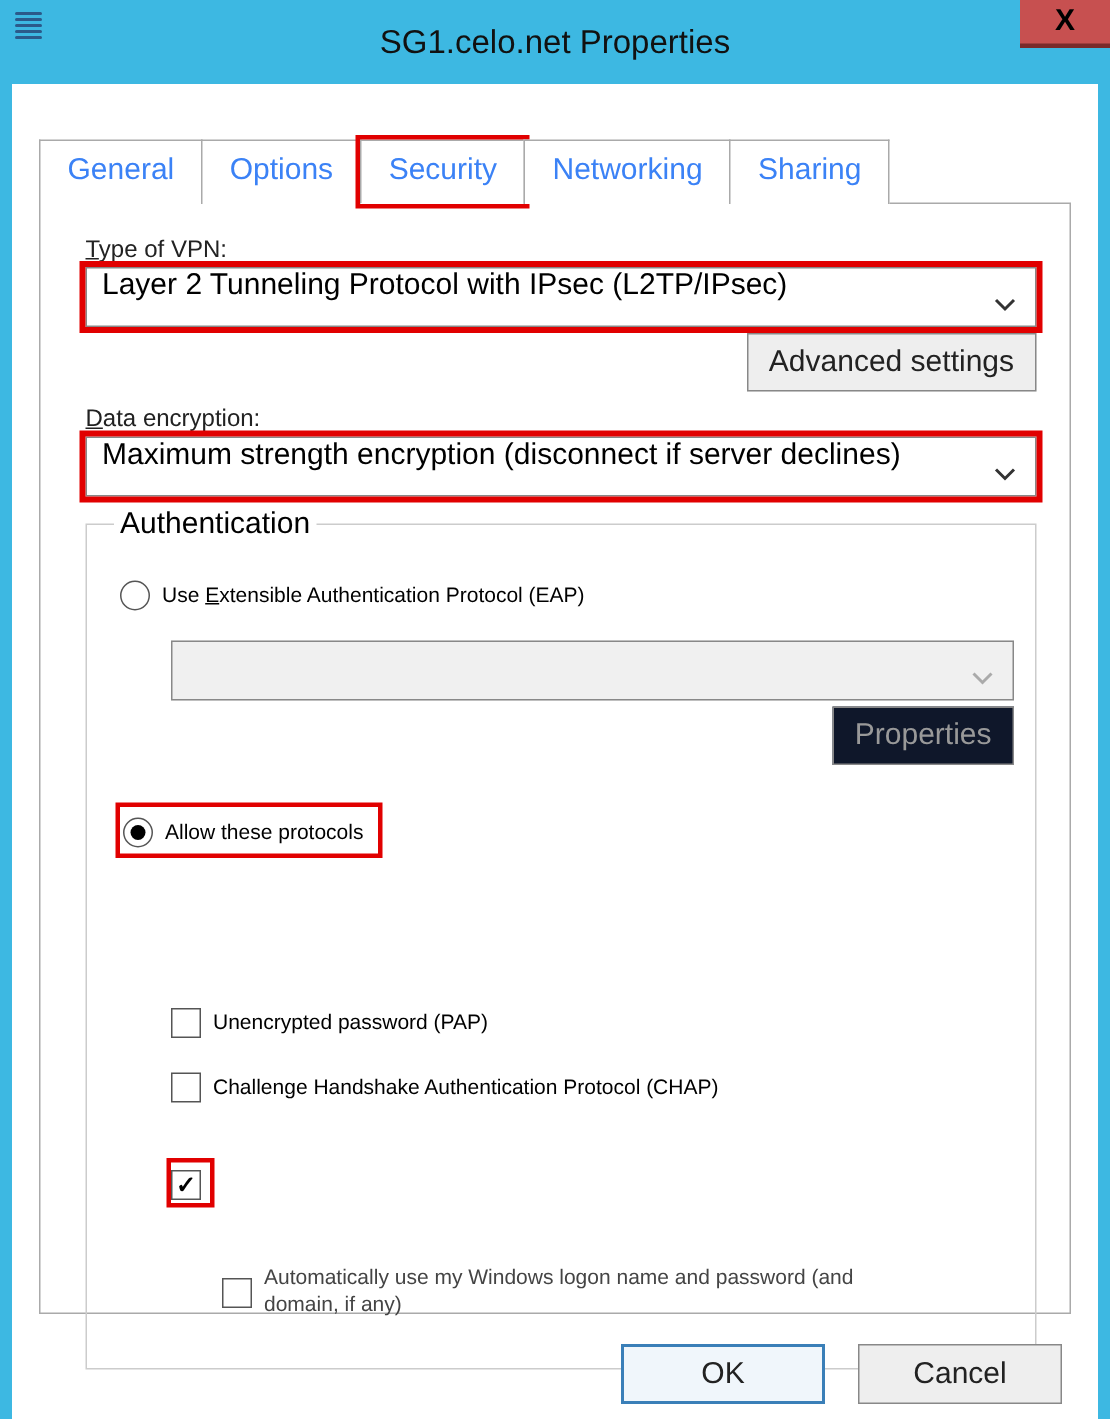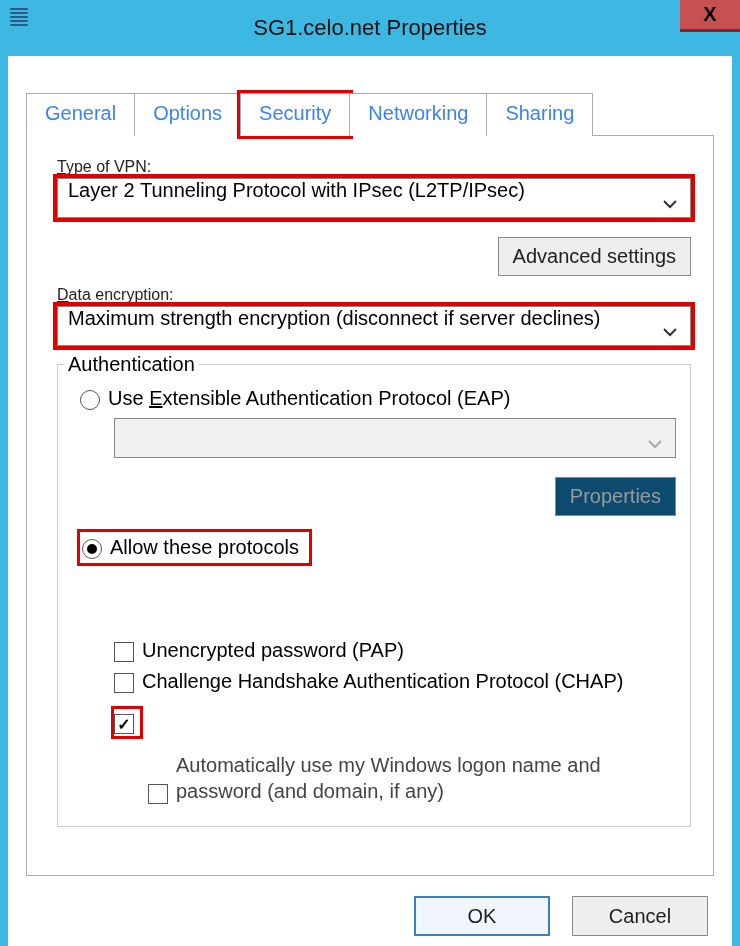--- a/index.html
+++ b/index.html
@@ -20,27 +20,27 @@
 .panel { border: 1px solid #aaa; border-top: none; padding: 22px 22px 14px 30px; height: 740px; }
 
 .label { font-size: 16px; color: #222; margin-bottom: 2px; }
 .underline { text-decoration: underline; }
 
 .combo { width: 100%; height: 40px; border: 1px solid #888; display: flex; align-items: flex-start; padding: 0 10px; font-size: 20px; position: relative; background: #fff; }
 .combo .chev { position: absolute; right: 12px; top: 12px; }
 .combo.disabled { background: #f0f0f0; color: #999; }
 
 .btn { border: 1px solid #888; background: #eee; padding: 7px 14px; font-size: 20px; color: #222; cursor: pointer; min-width: 110px; text-align: center; }
-.btn.disabled { color: #999; background: #0c4a6e; cursor: default; }
-.btn-row-right { display: flex; justify-content: flex-end; margin-top: 19px; }
+.btn.disabled { color: #999; background: #0f172a; cursor: default; }
+.btn-row-right { display: flex; justify-content: flex-end; margin-top: 4px; }
 
 .groupbox { border: 1px solid #ccc; margin-top: 18px; position: relative; padding: 14px 14px 14px 22px; }
-.groupbox .legend { position: absolute; top: -12px; left: 6px; background: #fff; padding: 0 4px; font-size: 20px; }
+.groupbox .legend { position: absolute; top: -12px; left: 18px; background: #fff; padding: 0 4px; font-size: 20px; }
 
-.radio-row, .check-row { display: flex; align-items: flex-end; gap: 8px; margin: 8px 0; font-size: 20px; }
+.radio-row, .check-row { display: flex; align-items: center; gap: 8px; margin: 20px 0; font-size: 14px; }
 .radio { width: 20px; height: 20px; border: 1px solid #555; border-radius: 50%; flex-shrink: 0; display: flex; align-items: center; justify-content: center; margin-top: 3px; }
 .radio.checked::after { content: ""; width: 10px; height: 10px; background: #000; border-radius: 50%; }
 .checkbox { width: 20px; height: 20px; border: 1px solid #555; flex-shrink: 0; display: flex; align-items: center; justify-content: center; margin-top: 3px; }
 .checkbox.checked::after { content: "✓"; font-size: 16px; font-weight: bold; color: #000; }
 
 .sub-indent { margin-left: 34px; }
 
 .hl { outline: 4px solid #e10000; }
 .hl-thin { outline: 3px solid #e10000; }
 

